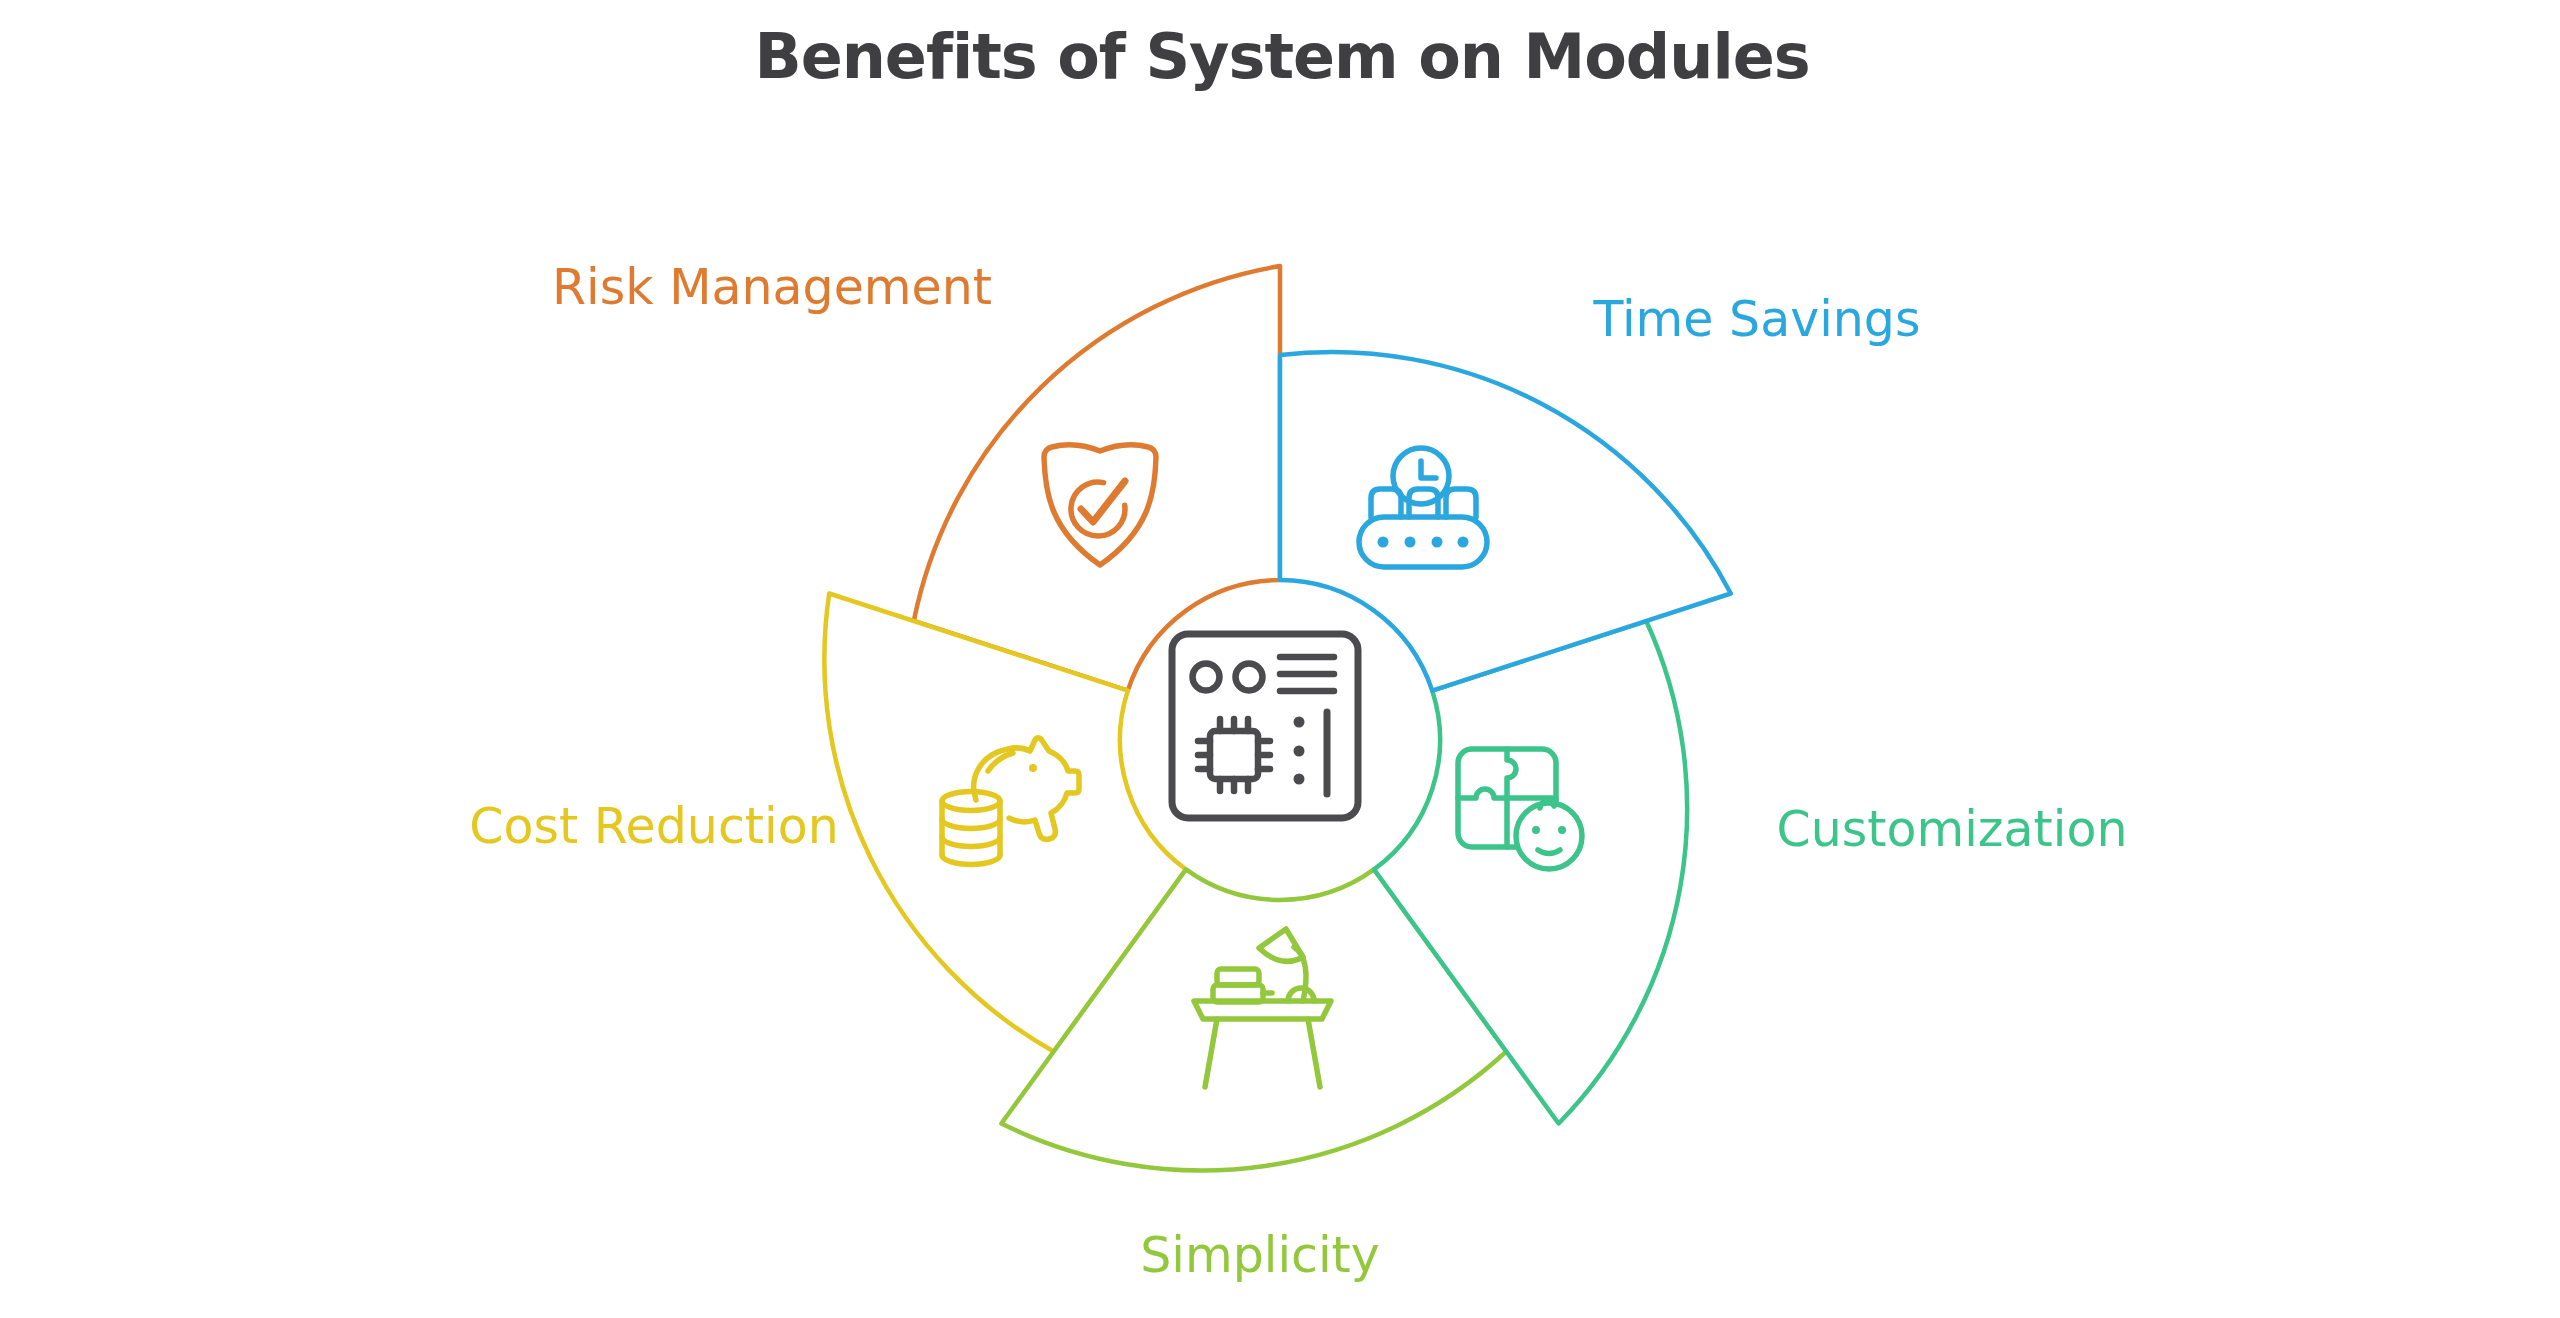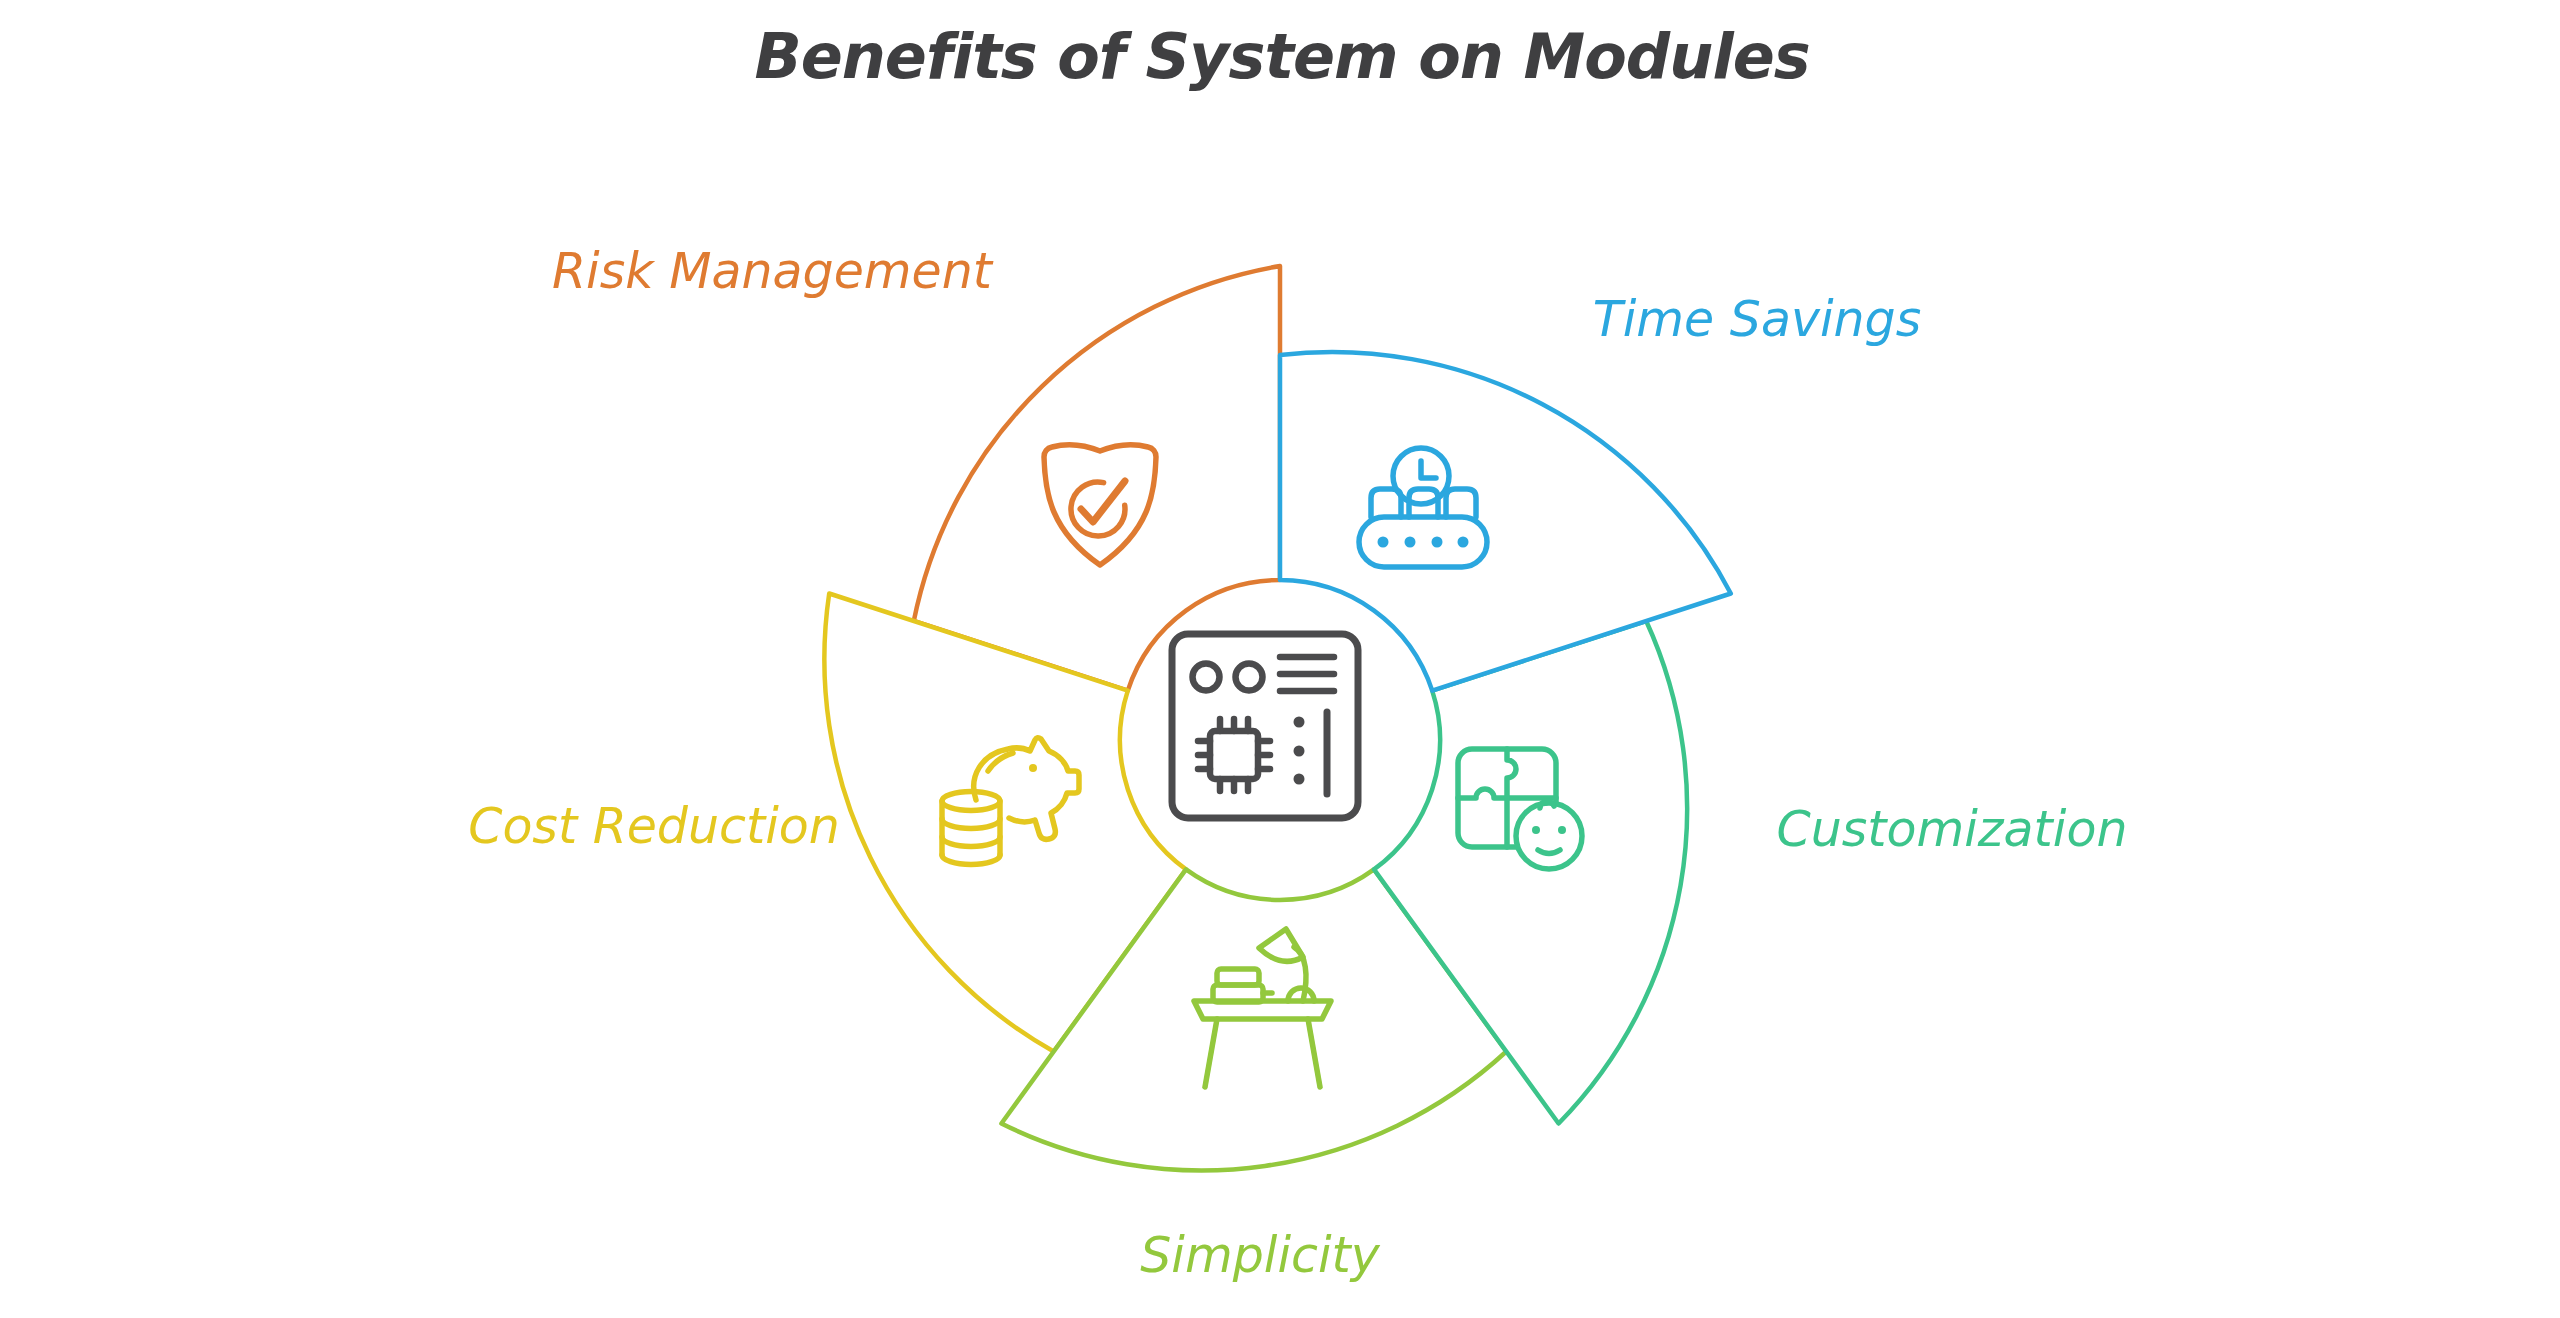--- a/index.html
+++ b/index.html
@@ -6,21 +6,20 @@
     margin: 0; padding: 0;
     width: 2560px; height: 1318px;
     background: #ffffff;
     overflow: hidden;
     font-family: "DejaVu Sans", "Liberation Sans", sans-serif;
   }
   .stage {
     position: relative;
     width: 2560px; height: 1002px;
     background: #ffffff;
-    font-style: italic;
   }
   .stage > svg {
     position: absolute; left: 0; top: 0;
     width: 2560px; height: 1318px;
   }
   .title {
     position: absolute;
     left: 1282px; top: 56px;
     transform: translate(-50%, -50%);
     margin: 0;
@@ -30,21 +29,21 @@
     white-space: nowrap;
     color: #3f3f41;
   }
   .seg-label {
     position: absolute;
     transform: translate(-50%, -50%);
     font-size: 49px;
     font-weight: 500;
     white-space: nowrap;
   }
-  #label-0 { left: 772px;  top: 271px;  }
+  #label-0 { left: 772px;  top: 287px;  }
   #label-1 { left: 1757px; top: 319px;  }
   #label-2 { left: 1952px; top: 829px;  }
   #label-3 { left: 1260px; top: 1255px; }
   #label-4 { left: 635px;  top: 826px;  }
 </style>
 </head>
 <body>
 
 <div class="stage">
 

